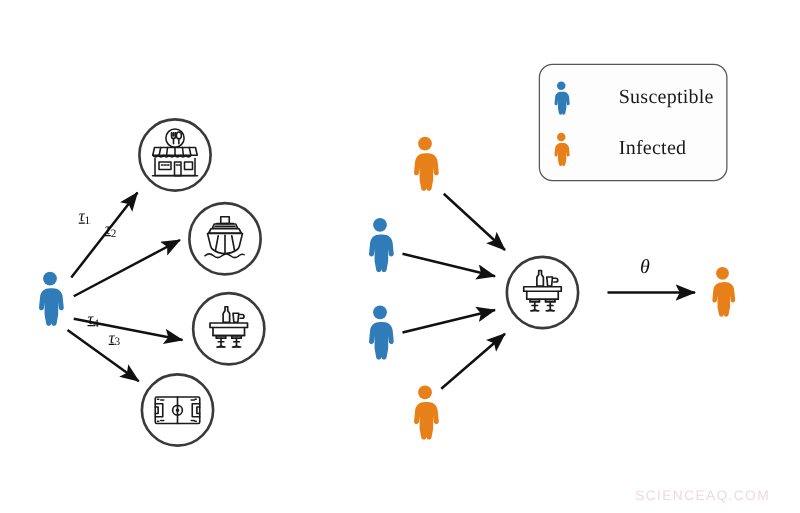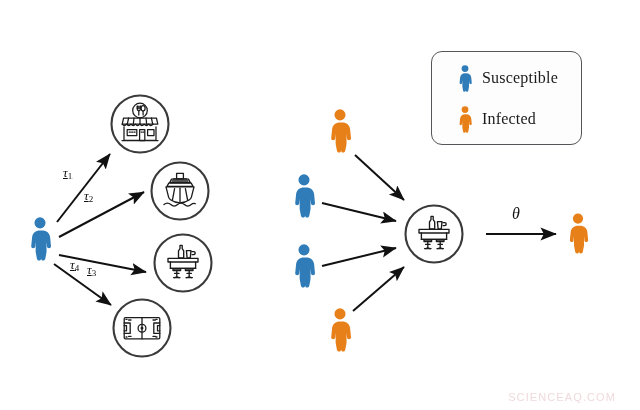--- a/index.html
+++ b/index.html
@@ -50,25 +50,26 @@
     top: 51px;
     width: 151px;
     height: 94px;
     border: 1.4px solid #55565a;
     border-radius: 11px;
     background: #fdfdfd;
     box-sizing: border-box;
   }
   .legend-row {
     position: absolute;
-    left: 16px;
+    left: 0;
     width: 100%;
     height: 40px;
     display: flex;
     align-items: center;
+    gap: 29px;
   }
   .legend-row.r0 { top: 6px; }
   .legend-row.r1 { top: 47px; }
   .legend-figure {
     width: 34px;
     display: flex;
     justify-content: center;
     align-items: center;
     flex: 0 0 34px;
   }
@@ -288,27 +289,27 @@
     </g>
 
     <g>
       <use href="#personGlyph" x="566" y="212" width="24" height="43" fill="#e8801a"></use>
     </g>
   </svg>
 
   <div class="math-label" style="left:63px; top:165px;">
     <span>τ</span><span class="sub">1</span>
   </div>
-  <div class="math-label" style="left:84px; top:188px;text-align:right;">
+  <div class="math-label" style="left:84px; top:175px;text-align:right;">
     <span>τ</span><span class="sub">2</span>
   </div>
   <div class="math-label" style="left:87px; top:231px;margin-top:31px;">
     <span>τ</span><span class="sub">3</span>
   </div>
-  <div class="math-label" style="left:70px; top:257px;">
+  <div class="math-label" style="left:70px; top:247px;">
     <span>τ</span><span class="sub">4</span>
   </div>
 
   <div class="theta-label" style="left:512px; top:205px;">θ</div>
 
   <div class="legend-box">
     <div class="legend-row r0">
       <span class="legend-figure">
         <svg width="16" height="29" viewBox="0 0 24 42" aria-hidden="true">
           <use href="#personGlyph" x="0" y="0" width="24" height="42" fill="#2f7cb8"></use>

